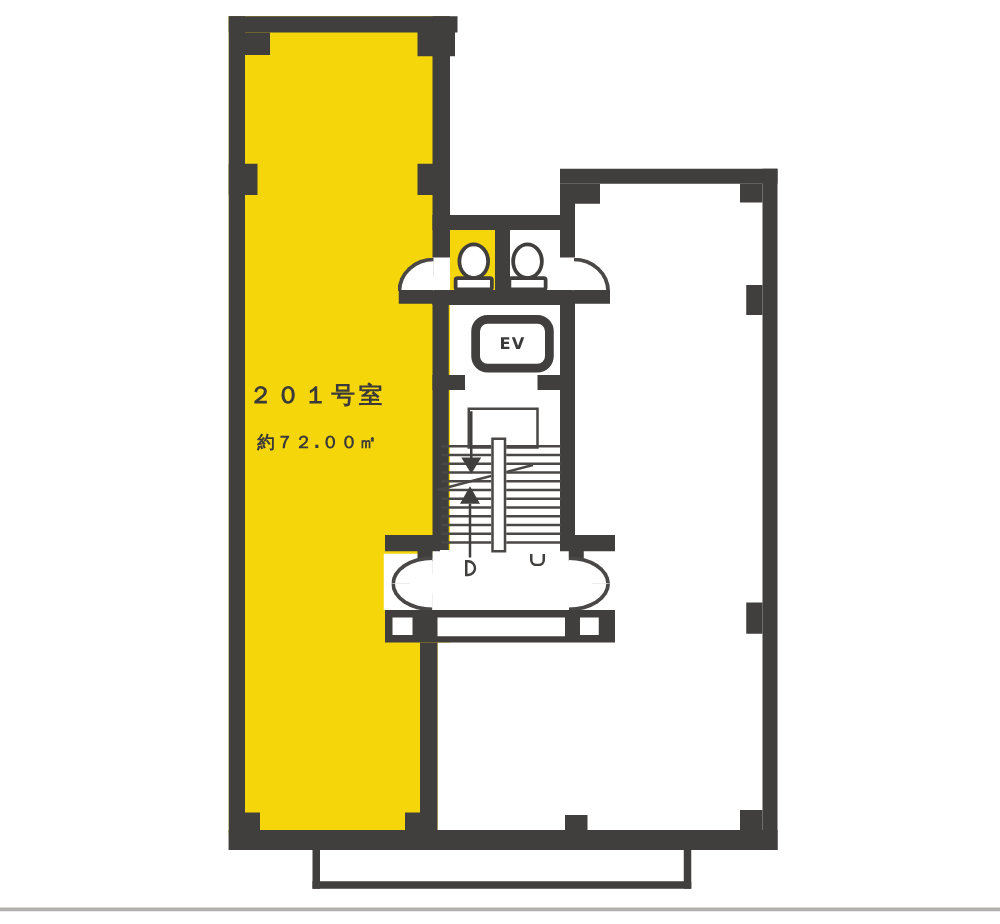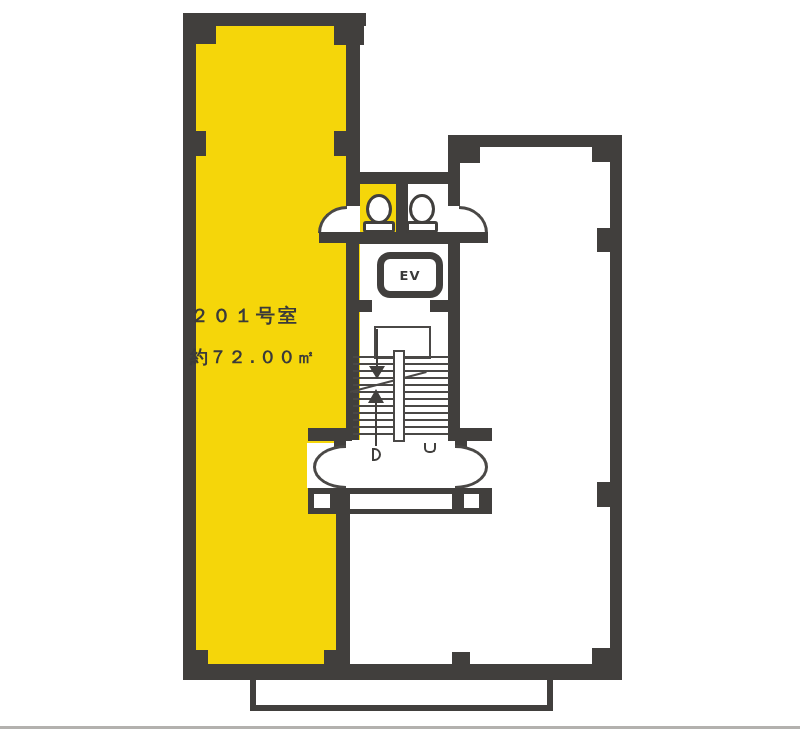--- a/index.html
+++ b/index.html
@@ -12,21 +12,21 @@
   .white{position:absolute;background:#fff;}
   .outline{position:absolute;background:#fff;border:2px solid var(--line,#4A4846);box-sizing:border-box;}
   .tread{position:absolute;left:353px;width:96px;height:2px;background:var(--line,#4A4846);}
   .arc{position:absolute;background:#fff;box-sizing:border-box;border:0 solid var(--line,#4A4846);}
   .arc.tl{border-top-left-radius:100% 100%;border-top-width:3px;border-left-width:3px;}
   .arc.tr{border-top-right-radius:100% 100%;border-top-width:3px;border-right-width:3px;}
   .arc.bl{border-bottom-left-radius:100% 100%;border-bottom-width:3px;border-left-width:3px;}
   .arc.br{border-bottom-right-radius:100% 100%;border-bottom-width:3px;border-right-width:3px;}
   .toilet-bowl{position:absolute;background:#fff;border:3px solid var(--wall,#413F3D);border-radius:50%;box-sizing:border-box;}
   .toilet-base{position:absolute;background:#fff;border:3px solid var(--wall,#413F3D);border-radius:3px;box-sizing:border-box;}
-  .roomtext{position:absolute;left:190px;width:160px;text-align:left;color:var(--text,#3A3A3A);font-weight:bold;}
+  .roomtext{position:absolute;left:174px;width:160px;text-align:center;color:var(--text,#3A3A3A);font-weight:bold;}
   #ev-box{
     position:absolute;left:377px;top:252px;width:66px;height:46px;background:#fff;
     border:7px solid var(--wall,#413F3D);border-radius:13px;box-sizing:border-box;
     display:flex;align-items:center;justify-content:center;
     font-size:13px;font-weight:bold;color:var(--text,#3A3A3A);letter-spacing:1px;
   }
   #balcony{
     position:absolute;left:250px;top:680px;width:303px;height:31px;background:#fff;box-sizing:border-box;
     border-left:6px solid var(--wall,#413F3D);border-right:6px solid var(--wall,#413F3D);border-bottom:6px solid var(--wall,#413F3D);
   }
@@ -136,16 +136,16 @@
   <div class="wall" style="left:448px;top:135px;width:174px;height:12px;"></div>
   <div class="wall" style="left:610px;top:135px;width:12px;height:545px;"></div>
   <div class="wall" style="left:460px;top:147px;width:20px;height:16px;"></div>
   <div class="wall" style="left:592px;top:147px;width:18px;height:15px;"></div>
   <div class="wall" style="left:597px;top:228px;width:13px;height:24px;"></div>
   <div class="wall" style="left:597px;top:482px;width:13px;height:25px;"></div>
 
   <div id="balcony"></div>
 
   <div class="roomtext" style="top:303px;font-size:19px;letter-spacing:3px;">２０１号室</div>
-  <div class="roomtext" style="top:345px;font-size:18px;letter-spacing:1px;font-family:Liberation Mono, monospace;">約７２.００㎡</div>
+  <div class="roomtext" style="top:345px;font-size:14px;letter-spacing:1px;">約７２.００㎡</div>
 
   <div id="scanline"></div>
 </div>
 
 </body></html>

